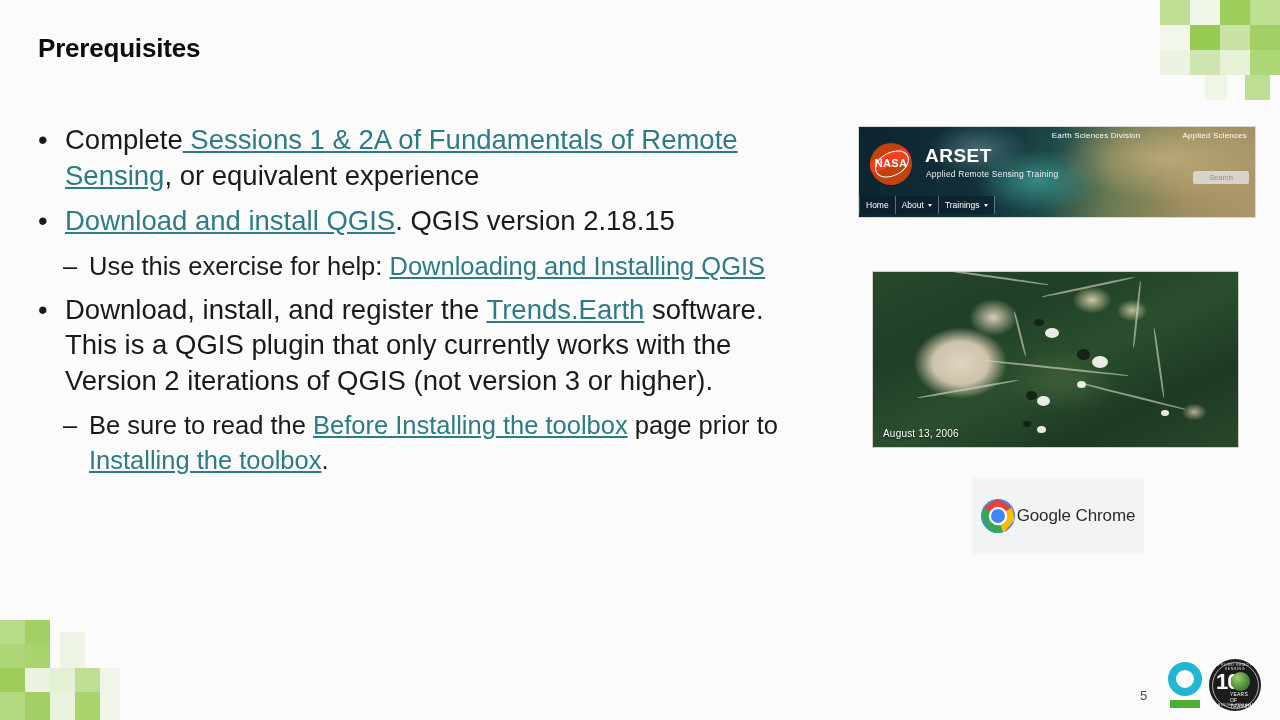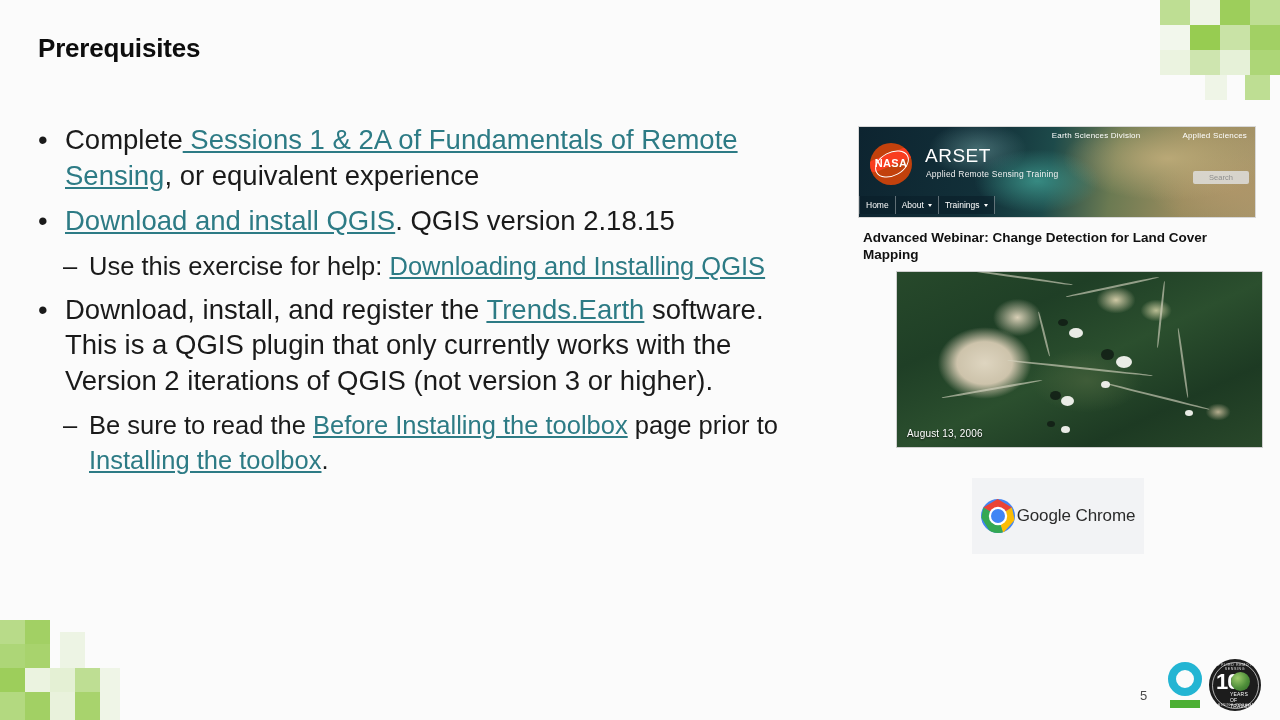--- a/index.html
+++ b/index.html
@@ -120,21 +120,21 @@
     border-radius: 50%;
     transform: rotate(-28deg);
   }
   .nasa-logo .nasa-word {
     position: absolute; left: 0; right: 0; top: 14px;
     text-align: center; color: #fff;
     font-size: 11px; font-weight: bold; letter-spacing: .3px;
   }
   .arset-word {
     position: absolute; left: 66px; top: 18px;
-    color: #fff; font-size: 19px; font-weight: normal; letter-spacing: .5px;
+    color: #fff; font-size: 19px; font-weight: bold; letter-spacing: .5px;
   }
   .arset-sub {
     position: absolute; left: 67px; top: 42px;
     color: #f0f0f0; font-size: 8.5px; letter-spacing: .2px;
   }
   .arset-search {
     position: absolute; right: 6px; top: 44px;
     width: 56px; height: 13px;
     background: rgba(225,225,225,.82);
     border-radius: 2px;
@@ -178,21 +178,20 @@
   #sat-img {
     position: absolute;
     left: 872px;
     top: 271px;
     width: 367px;
     height: 177px;
     overflow: hidden;
     background: #1d3a22;
     border: 1px solid #cfcfcf;
     box-sizing: border-box;
-    margin-left: 24px;
   }
   .sat-bg {
     position: absolute; inset: 0;
     background:
       radial-gradient(ellipse 60px 46px at 24% 52%, #ded5c0 0%, #cdc3ab 46%, rgba(120,130,95,0) 78%),
       radial-gradient(ellipse 34px 26px at 33% 26%, #d8cfb6 0%, rgba(140,145,110,0) 72%),
       radial-gradient(ellipse 26px 18px at 60% 16%, #cfc9a5 0%, rgba(130,140,100,0) 75%),
       radial-gradient(ellipse 20px 14px at 71% 22%, #b9bd93 0%, rgba(120,135,95,0) 78%),
       radial-gradient(ellipse 16px 11px at 88% 80%, #b5ad8e 0%, rgba(120,125,95,0) 78%),
       radial-gradient(ellipse 70px 40px at 52% 62%, #3f5c38 0%, rgba(40,70,45,0) 80%),
@@ -457,21 +456,20 @@
         <span>About</span>
         <span class="caret"></span>
       </div>
       <div class="ni">
         <span>Trainings</span>
         <span class="caret"></span>
       </div>
     </div>
   </div>
 
-  <div id="webinar-title">Advanced Webinar: Change Detection for Land Cover Mapping</div>
 
   <div id="sat-img">
     <div class="sat-bg"></div>
 
     <div class="sat-road" style="left:18%;  top:2%;  width:30%; height:2px; transform:rotate(8deg);"></div>
     <div class="sat-road" style="left:46%;  top:8%;  width:26%; height:2px; transform:rotate(-12deg);"></div>
     <div class="sat-road" style="left:72%;  top:5%;  width:2px; height:38%; transform:rotate(6deg);"></div>
     <div class="sat-road" style="left:78%;  top:32%; width:2px; height:40%; transform:rotate(-8deg);"></div>
     <div class="sat-road" style="left:30%;  top:54%; width:40%; height:2px; transform:rotate(6deg);"></div>
     <div class="sat-road" style="left:12%;  top:66%; width:28%; height:2px; transform:rotate(-10deg);"></div>

